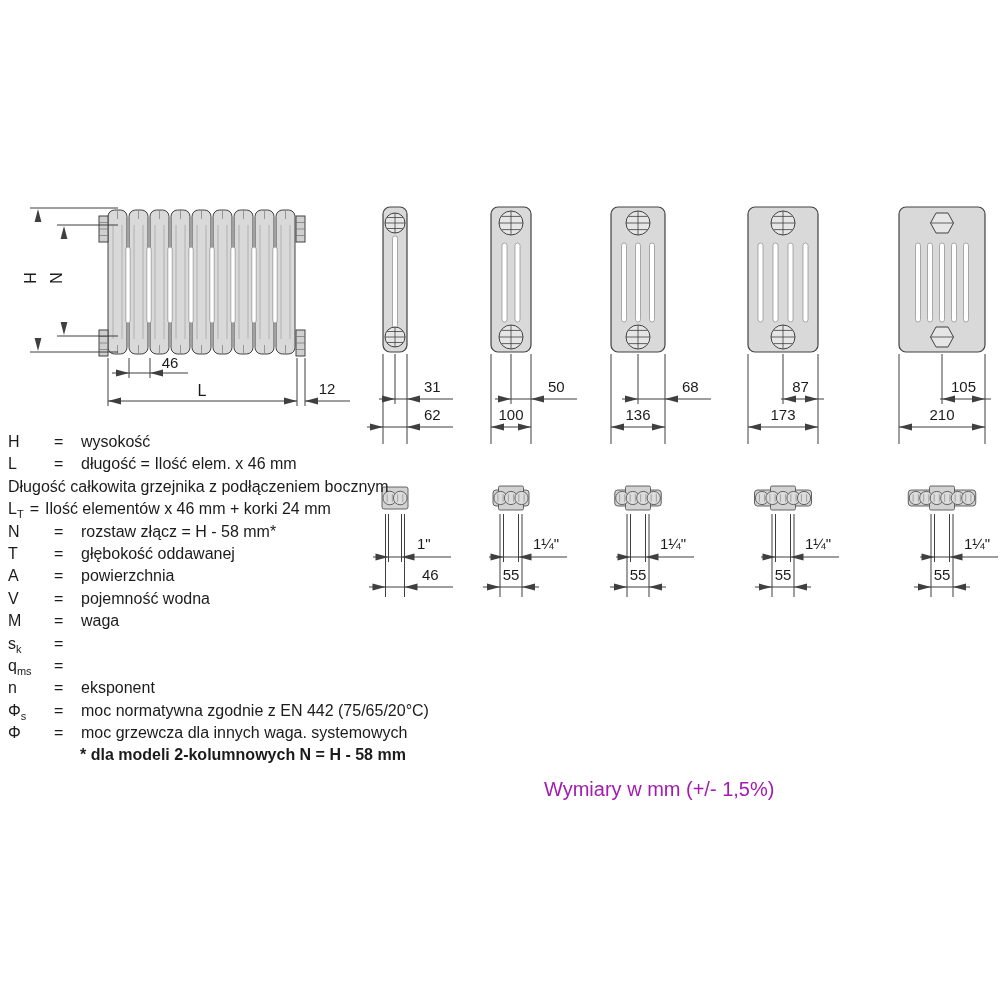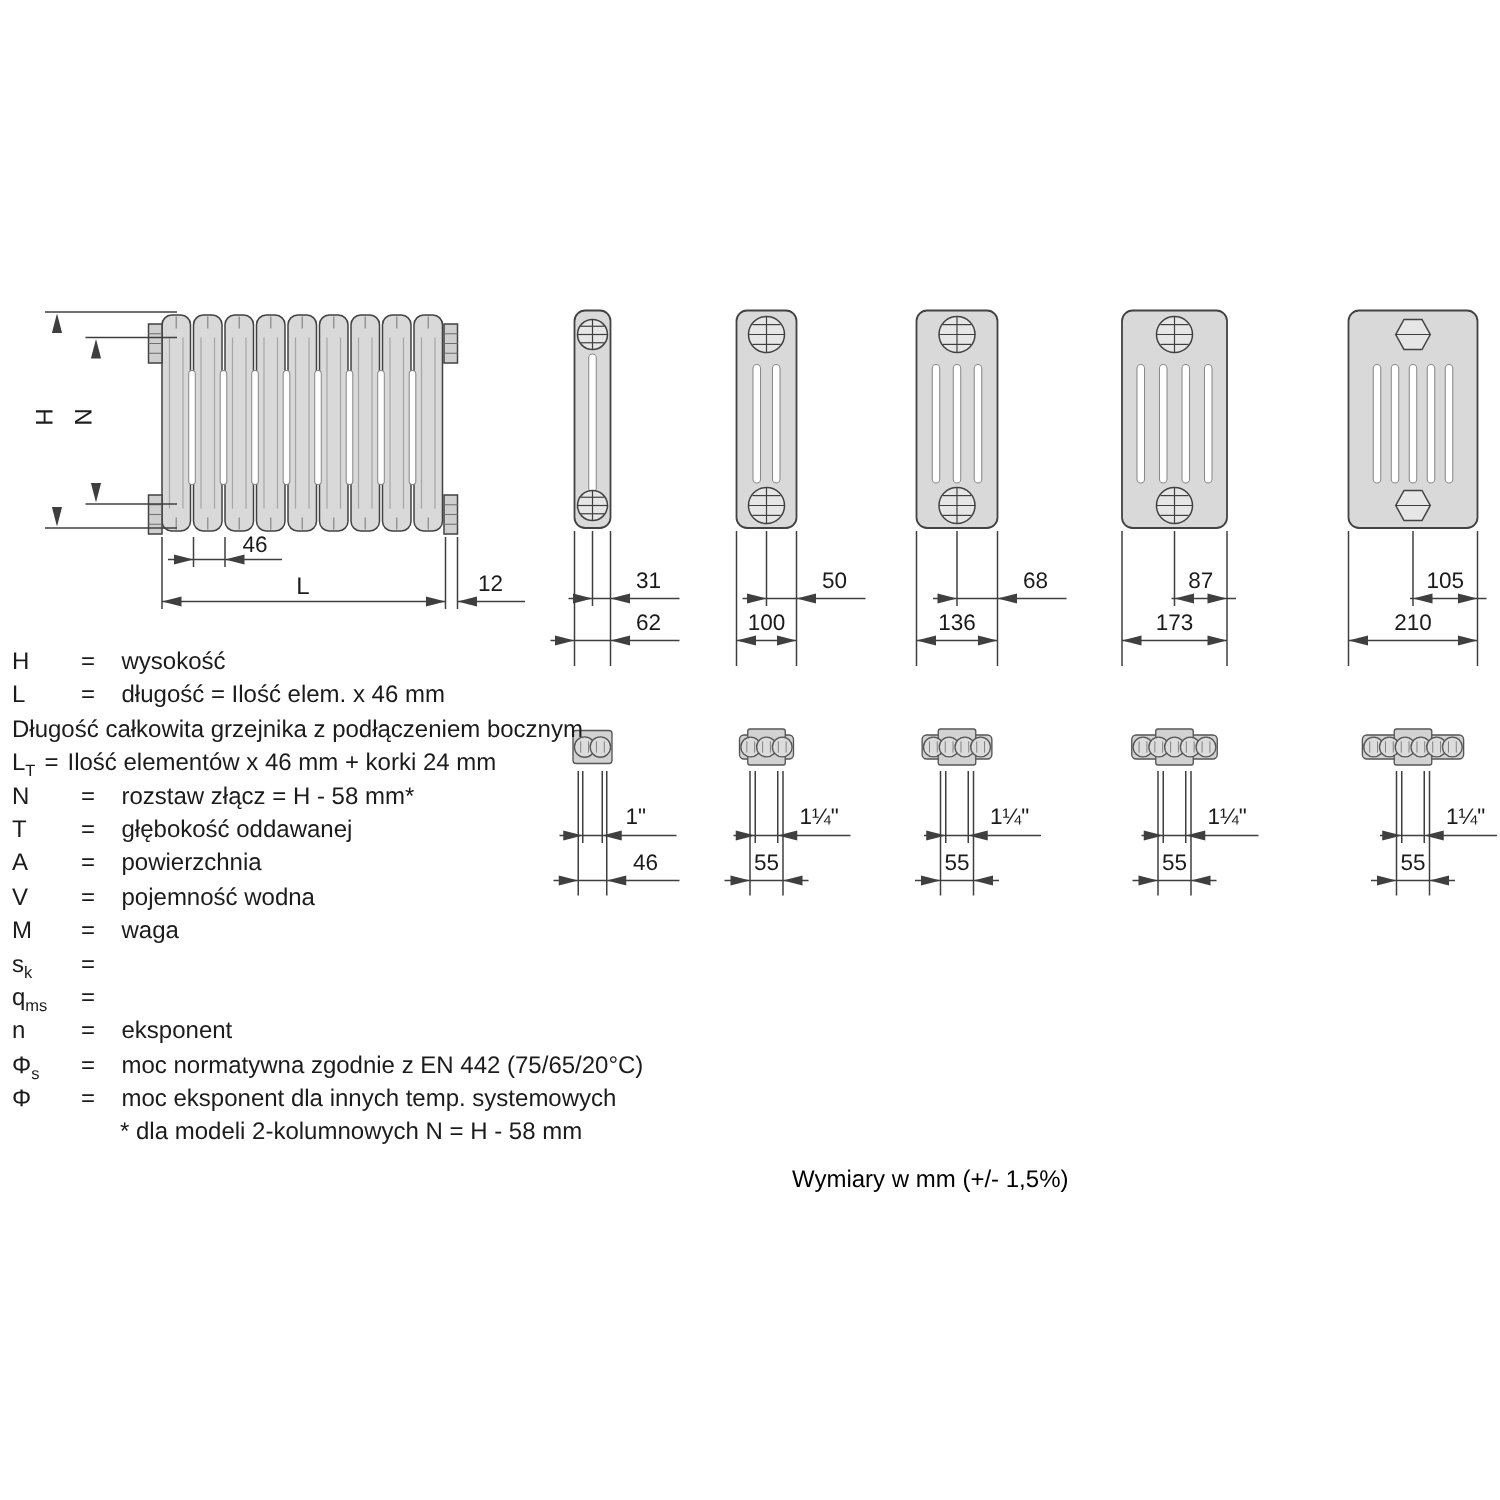--- a/index.html
+++ b/index.html
@@ -7,23 +7,23 @@
   #stage{position:absolute;inset:0;}
   svg{position:absolute;left:0;top:0;}
   svg text{font-family:"Liberation Sans",sans-serif;}
   #legend{position:absolute;left:8px;top:431px;width:480px;color:#1b1b1b;font-size:16px;}
   .lrow{white-space:nowrap;height:22.4px;line-height:22.4px;}
   .lrow.row{display:flex;}
   .lrow .symcell{display:inline-block;width:46px;}
   .lrow .eq{display:inline-block;width:27px;}
   .lrow.inline .symcell{width:auto;}
   .lrow.inline .eq{width:auto;margin:0 6px;}
-  .lrow.indent{padding-left:72px;}
+  .lrow.indent{padding-left:72px;font-weight:bold;}
   sub{font-size:11px;}
-  #note{position:absolute;left:528px;top:778px;font-size:16px;color:#000000;}
+  #note{position:absolute;left:544px;top:778px;font-size:20px;color:#a21caf;}
 </style>
 </head>
 <body>
 
 <div id="stage">
   <svg id="diagram" width="1000" height="1000" viewBox="0 0 1000 1000">
       <g>
         <rect x="108" y="210" width="19" height="144" rx="6.5" ry="6.5" fill="#d9d9d9" stroke="#424242" stroke-width="1"></rect>
         <line x1="117.5" y1="211" x2="117.5" y2="219" stroke="#8f8f8f" stroke-width="0.9"></line>
         <line x1="117.5" y1="345" x2="117.5" y2="353" stroke="#8f8f8f" stroke-width="0.9"></line>
@@ -441,18 +441,18 @@
         <span class="desc">eksponent</span>
       </div>
       <div class="lrow row">
         <span class="symcell"><span class="base">Φ</span><sub>s</sub></span>
         <span class="eq">=</span>
         <span class="desc">moc normatywna zgodnie z EN 442 (75/65/20°C)</span>
       </div>
       <div class="lrow row">
         <span class="symcell"><span class="base">Φ</span></span>
         <span class="eq">=</span>
-        <span class="desc">moc eksponent dla innych temp. systemowych</span>
+        <span class="desc">moc grzewcza dla innych waga. systemowych</span>
       </div>
       <div class="lrow indent"><span class="desc">* dla modeli 2-kolumnowych N = H - 58 mm</span></div>
     </div>
   <div id="note">Wymiary w mm (+/- 1,5%)</div>
 </div>
 
 </body></html>

